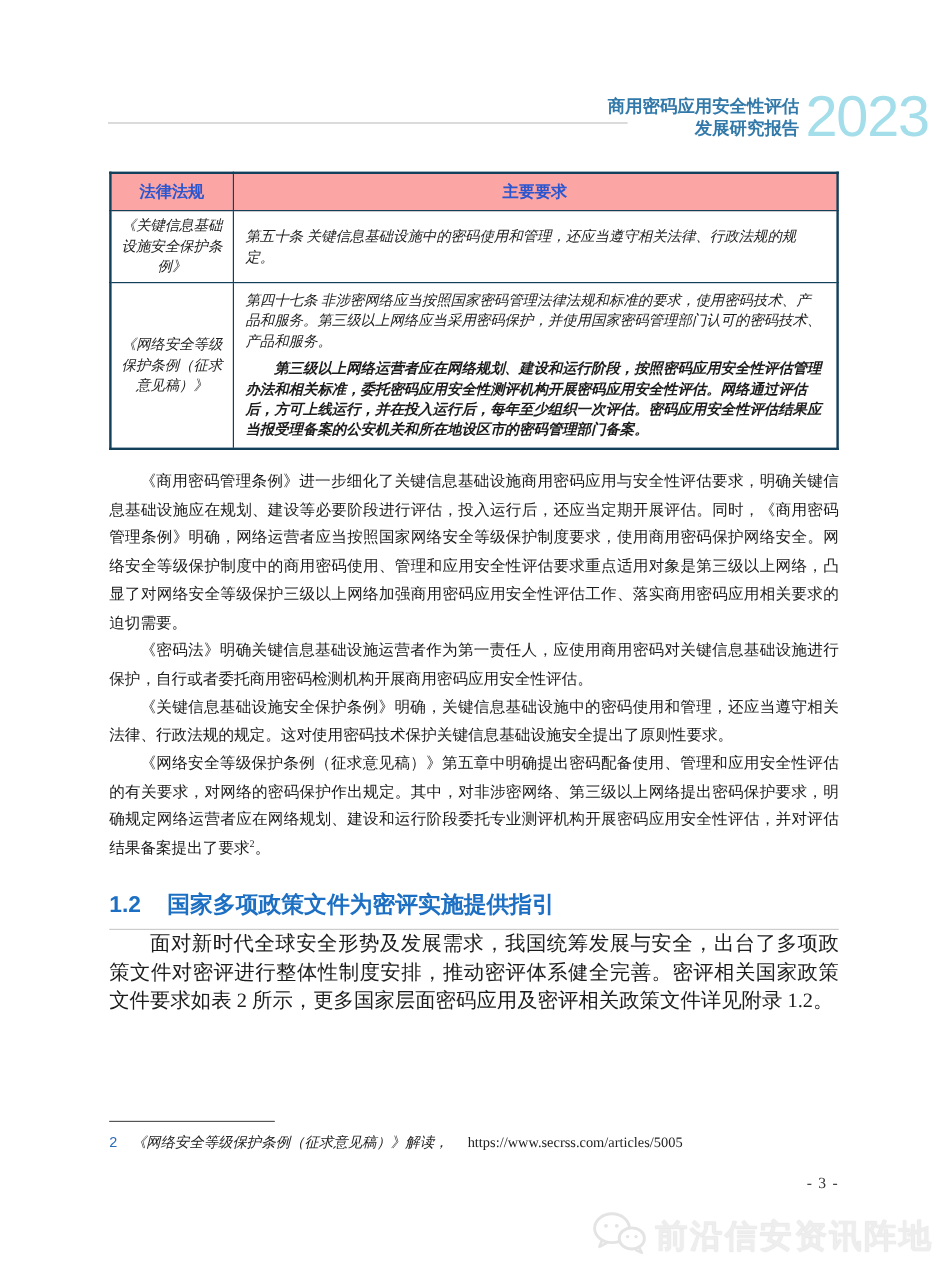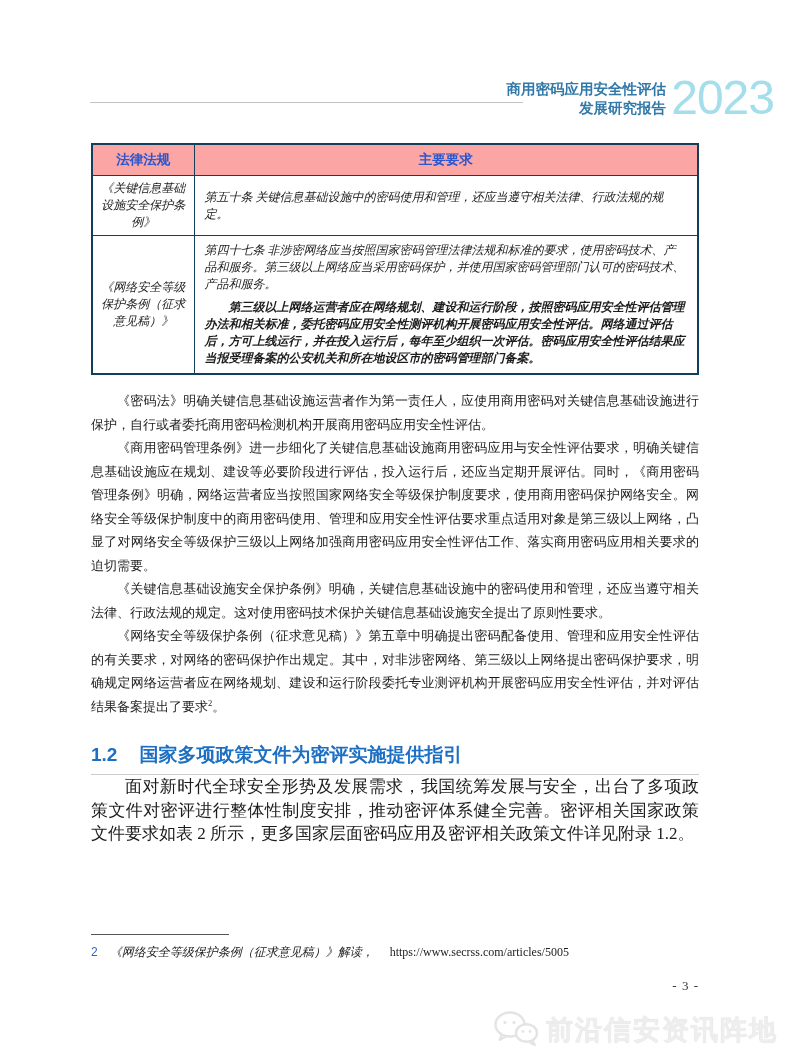--- a/index.html
+++ b/index.html
@@ -110,22 +110,22 @@
         <td class="law-cell">《网络安全等级保护条例（征求意见稿）》</td>
         <td class="req-cell">
           <p>第四十七条 非涉密网络应当按照国家密码管理法律法规和标准的要求，使用密码技术、产品和服务。第三级以上网络应当采用密码保护，并使用国家密码管理部门认可的密码技术、产品和服务。</p>
           <p>第三级以上网络运营者应在网络规划、建设和运行阶段，按照密码应用安全性评估管理办法和相关标准，委托密码应用安全性测评机构开展密码应用安全性评估。网络通过评估后，方可上线运行，并在投入运行后，每年至少组织一次评估。密码应用安全性评估结果应当报受理备案的公安机关和所在地设区市的密码管理部门备案。</p>
         </td>
       </tr>
     </tbody>
   </table>
 
   <div class="paras">
+    <p class="body-p">《商用密码管理条例》进一步细化了关键信息基础设施商用密码应用与安全性评估要求，明确关键信息基础设施应在规划、建设等必要阶段进行评估，投入运行后，还应当定期开展评估。同时，《商用密码管理条例》明确，网络运营者应当按照国家网络安全等级保护制度要求，使用商用密码保护网络安全。网络安全等级保护制度中的商用密码使用、管理和应用安全性评估要求重点适用对象是第三级以上网络，凸显了对网络安全等级保护三级以上网络加强商用密码应用安全性评估工作、落实商用密码应用相关要求的迫切需要。</p>
     <p class="body-p">《密码法》明确关键信息基础设施运营者作为第一责任人，应使用商用密码对关键信息基础设施进行保护，自行或者委托商用密码检测机构开展商用密码应用安全性评估。</p>
-    <p class="body-p">《商用密码管理条例》进一步细化了关键信息基础设施商用密码应用与安全性评估要求，明确关键信息基础设施应在规划、建设等必要阶段进行评估，投入运行后，还应当定期开展评估。同时，《商用密码管理条例》明确，网络运营者应当按照国家网络安全等级保护制度要求，使用商用密码保护网络安全。网络安全等级保护制度中的商用密码使用、管理和应用安全性评估要求重点适用对象是第三级以上网络，凸显了对网络安全等级保护三级以上网络加强商用密码应用安全性评估工作、落实商用密码应用相关要求的迫切需要。</p>
     <p class="body-p">《关键信息基础设施安全保护条例》明确，关键信息基础设施中的密码使用和管理，还应当遵守相关法律、行政法规的规定。这对使用密码技术保护关键信息基础设施安全提出了原则性要求。</p>
     <p class="body-p"><span>《网络安全等级保护条例（征求意见稿）》第五章中明确提出密码配备使用、管理和应用安全性评估的有关要求，对网络的密码保护作出规定。其中，对非涉密网络、第三级以上网络提出密码保护要求，明确规定网络运营者应在网络规划、建设和运行阶段委托专业测评机构开展密码应用安全性评估，并对评估结果备案提出了要求</span><sup class="fn-ref">2</sup><span>。</span></p>
   </div>
 
   <div class="section-head">
     <span class="sec-num">1.2</span><span>国家多项政策文件为密评实施提供指引</span>
   </div>
 
   <p class="intro-p">面对新时代全球安全形势及发展需求，我国统筹发展与安全，出台了多项政策文件对密评进行整体性制度安排，推动密评体系健全完善。密评相关国家政策文件要求如表 2 所示，更多国家层面密码应用及密评相关政策文件详见附录 1.2。</p>
 

